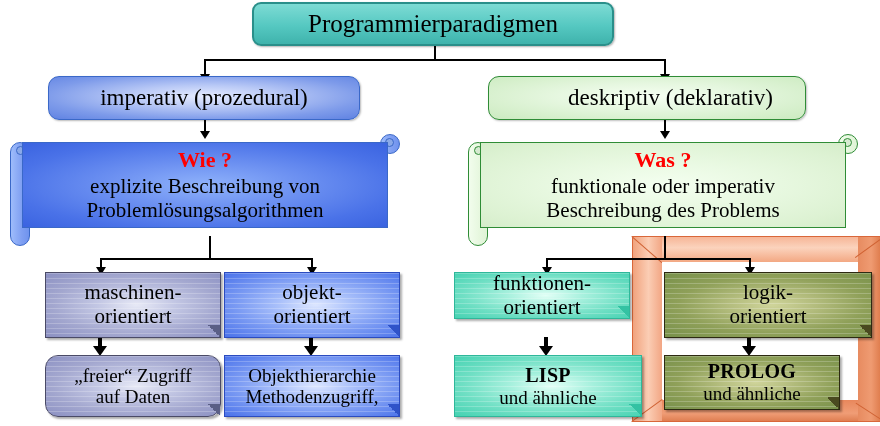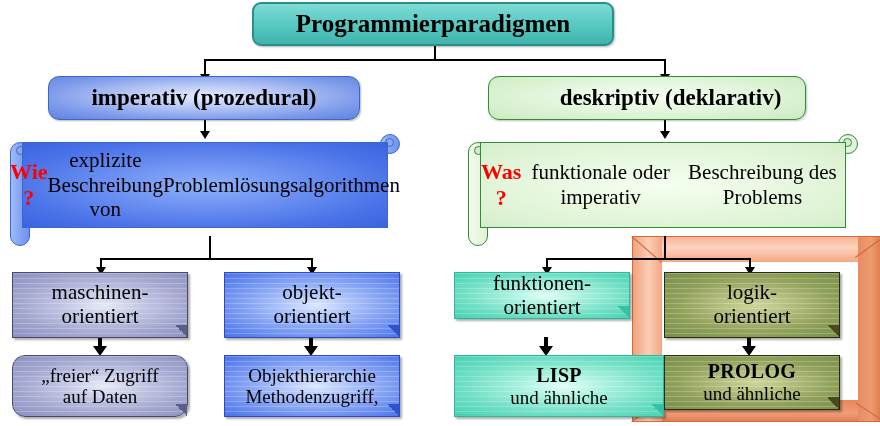--- a/index.html
+++ b/index.html
@@ -2,21 +2,21 @@
 <html><head>
 <meta charset="utf-8">
 <style>
   html,body{margin:0;padding:0;background:#ffffff;}
   body{width:880px;height:426px;overflow:hidden;
        font-family:"Liberation Serif","DejaVu Serif",serif;}
   #stage{position:relative;width:880px;height:426px;background:#fff;}
 
   .node{position:absolute;box-sizing:border-box;display:flex;
         flex-direction:column;align-items:center;justify-content:center;
-        text-align:center;color:#000;line-height:1.12;font-weight:bold;}
+        text-align:center;color:#000;line-height:1.12;}
 
   
   .title-box{
     border:2px solid #2a8f8a;border-radius:9px;
     background:linear-gradient(180deg,#7ddbd4 0%,#55c8c1 55%,#3fb3ac 100%);
     font-size:25px;
     box-shadow:1px 1px 2px rgba(0,0,0,.30);
   }
 
   
@@ -31,21 +31,21 @@
     background:radial-gradient(ellipse at 50% 46%,#f6fff2 0%,#e6f7e0 40%,#d5efcb 78%,#cbeac0 100%);
     font-size:23px;
     box-shadow:1px 1px 2px rgba(0,0,0,.25);
   }
 
   
   .scroll{position:absolute;}
   .scroll .body{
     position:absolute;left:14px;right:14px;top:8px;bottom:10px;
     box-sizing:border-box;
-    display:flex;flex-direction:row;align-items:center;justify-content:center;
+    display:flex;flex-direction:column;align-items:center;justify-content:center;
     text-align:center;line-height:1.18;
   }
   .scroll .curl-l{position:absolute;left:2px;top:8px;width:20px;height:100%;
                   border-radius:10px;box-sizing:border-box;}
   .scroll .curl-r{position:absolute;right:2px;top:0px;width:20px;height:20px;
                   border-radius:10px;box-sizing:border-box;}
   .scroll .spiral{position:absolute;width:9px;height:9px;border-radius:50%;
                   box-sizing:border-box;}
 
   .scroll-blue .body{border:1.4px solid #3a68c8;
@@ -69,21 +69,21 @@
   .fold{position:absolute;box-sizing:border-box;
         display:flex;flex-direction:column;align-items:center;justify-content:center;
         text-align:center;line-height:1.13;
         box-shadow:2px 2px 2px rgba(0,0,0,.32);}
   .fold .stripes{position:absolute;inset:0;pointer-events:none;
         background:repeating-linear-gradient(180deg,rgba(255,255,255,.22) 0px,rgba(255,255,255,.22) 1px,rgba(0,0,0,0) 1px,rgba(0,0,0,0) 5px);}
   .fold .corner{position:absolute;right:0;bottom:0;width:12px;height:12px;}
   .fold .tx{position:relative;z-index:2;}
 
   .slate{border:1.3px solid #4a4a66;
-    background:radial-gradient(ellipse at 52% 50%,#e7e9f6 0%,#c3c7e4 30%,#a3a7cf 65%,#8b90c2 100%);}
+    background:radial-gradient(ellipse at 52% 50%,#e7e9f6 0%,#c3c7e4 30%,#a3a7cf 65%,#8b90c2 100%);margin-left:33px;}
   .slate .corner{background:linear-gradient(225deg,#5a5f86 50%,transparent 50%);}
 
   .vivid{border:1.3px solid #2b4bbf;
     background:radial-gradient(ellipse at 52% 50%,#dce6ff 0%,#a8bffa 30%,#7a9af3 62%,#4a72ea 100%);}
   .vivid .corner{background:linear-gradient(225deg,#2f53c9 50%,transparent 50%);}
 
   .mint{border:1.3px solid #2fb79a;
     background:radial-gradient(ellipse at 52% 50%,#e2fff6 0%,#a6f0dd 30%,#6fdfc4 65%,#45d2b2 100%);}
   .mint .corner{background:linear-gradient(225deg,#34c2a3 50%,transparent 50%);}
 
@@ -220,42 +220,42 @@
     <div class="corner"></div>
   </div>
 
   <div class="fold mint" style="left:454px;top:272px;width:176px;height:47px;">
     <div class="stripes"></div>
     <div class="tx fs-big">funktionen-</div>
     <div class="tx fs-big">orientiert</div>
     <div class="corner"></div>
   </div>
 
-  <div class="fold olive" style="left:664px;top:272px;width:176px;height:66px;">
+  <div class="fold olive" style="left:664px;top:272px;width:208px;height:66px;">
     <div class="stripes"></div>
     <div class="tx fs-big">logik-</div>
     <div class="tx fs-big">orientiert</div>
     <div class="corner"></div>
   </div>
 
   <div class="fold slate" style="left:12px;top:355px;width:176px;height:62px;border-radius:13px;">
     <div class="stripes"></div>
     <div class="tx fs-mid">„freier“ Zugriff</div>
     <div class="tx fs-mid">auf Daten</div>
     <div class="corner"></div>
   </div>
 
   <div class="fold vivid" style="left:224px;top:355px;width:176px;height:62px;">
     <div class="stripes"></div>
     <div class="tx fs-mid">Objekthierarchie</div>
     <div class="tx fs-mid">Methodenzugriff,</div>
     <div class="corner"></div>
   </div>
 
-  <div class="fold mint" style="left:454px;top:355px;width:210px;height:62px;">
+  <div class="fold mint" style="left:454px;top:355px;width:188px;height:62px;">
     <div class="stripes"></div>
     <div class="tx lang">LISP</div>
     <div class="tx fs-mid">und ähnliche</div>
     <div class="corner"></div>
   </div>
 
   <div class="fold olive" style="left:664px;top:355px;width:176px;height:55px;">
     <div class="stripes"></div>
     <div class="tx lang">PROLOG</div>
     <div class="tx fs-mid">und ähnliche</div>

